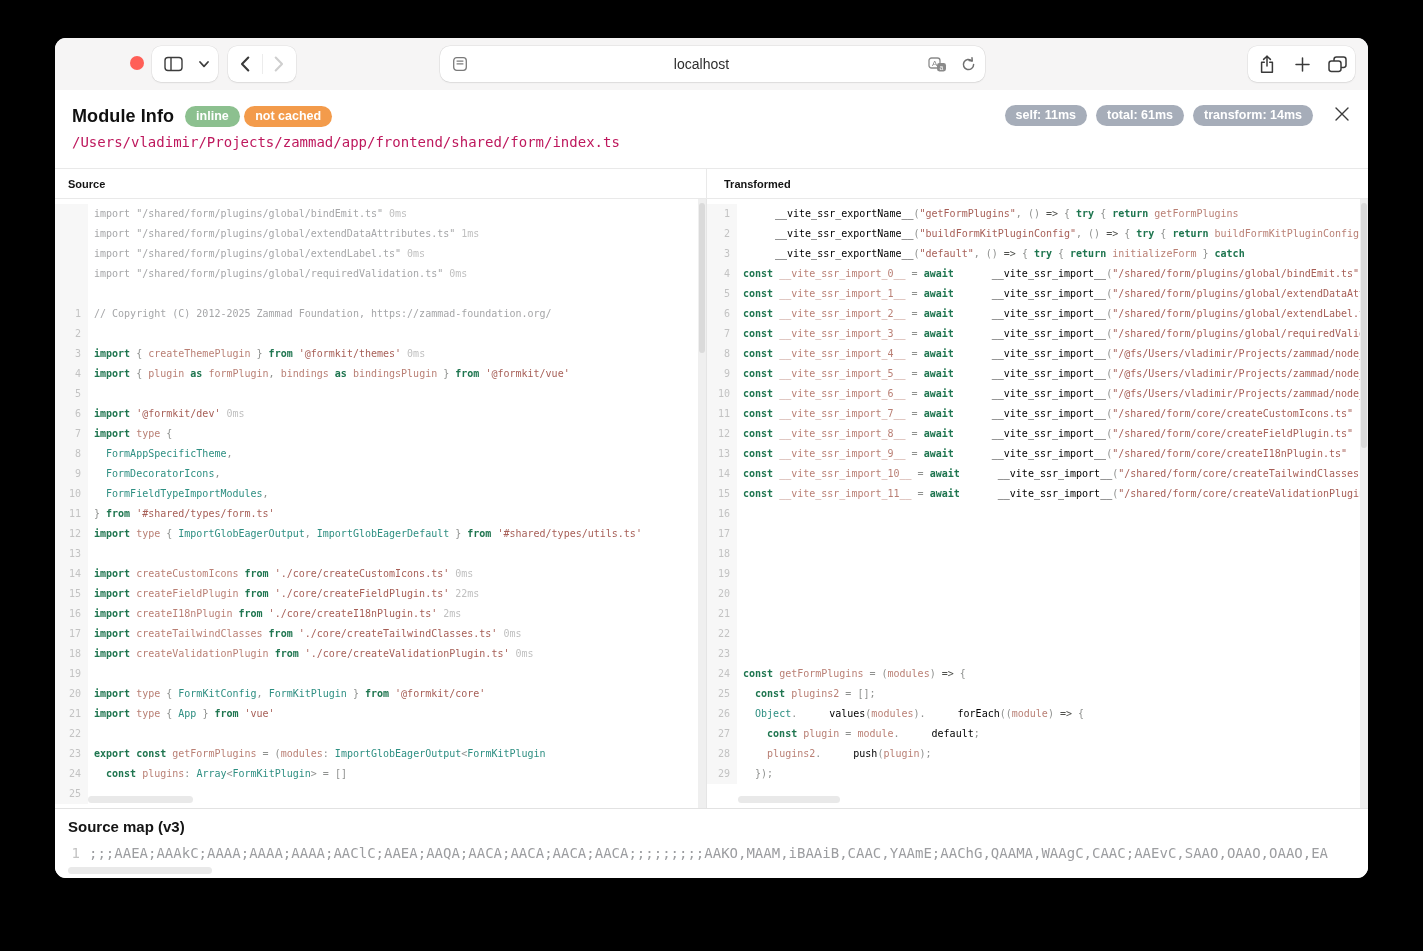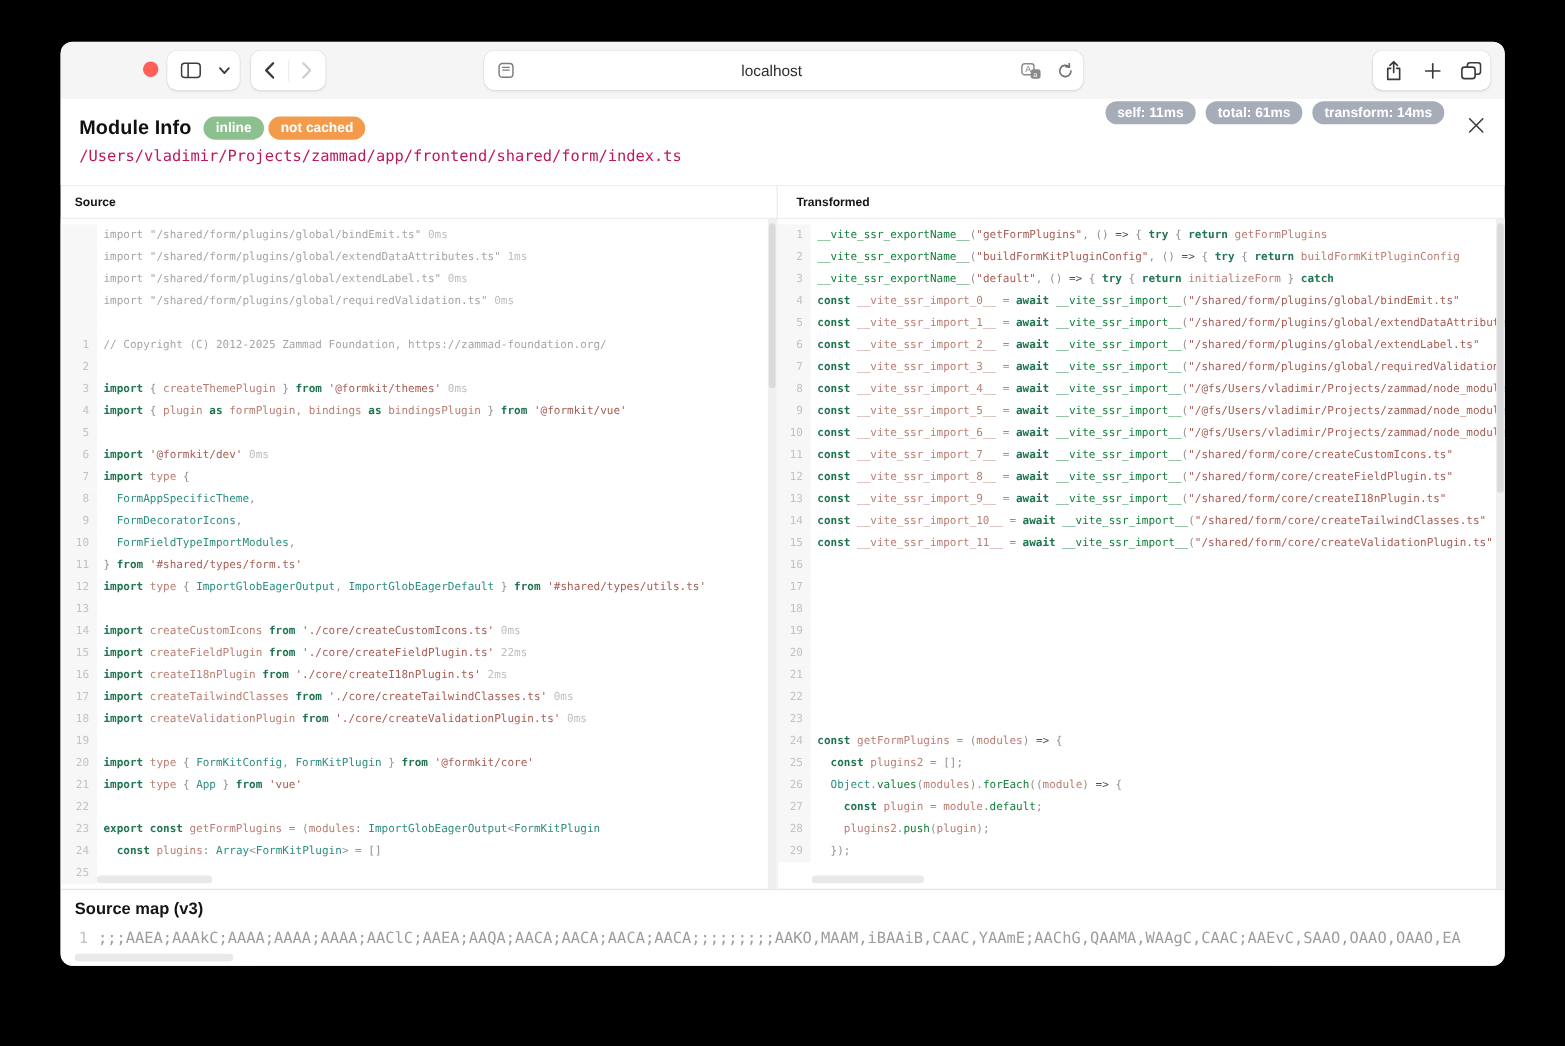--- a/index.html
+++ b/index.html
@@ -12,21 +12,21 @@
   .pill .sep{width:1px;height:20px;background:#ececec;}
   .icon-btn{display:flex;align-items:center;justify-content:center;height:100%;cursor:default;}
   .urlbar{position:absolute;left:385px;top:8px;width:545px;height:36px;background:#fff;border-radius:10px;box-shadow:0 0 0 .5px rgba(0,0,0,.1),0 1px 2px rgba(0,0,0,.06);display:flex;align-items:center;}
   .url-text{flex:1;text-align:center;font-size:14px;color:#2d2d2d;}
   
   .modhead{position:relative;height:78px;background:#fff;}
   .title-row{position:absolute;left:17px;top:16px;display:flex;align-items:center;gap:11px;}
   .mod-title{font-size:18px;font-weight:700;color:#101010;letter-spacing:.1px;}
   .badge{display:inline-block;padding:3px 11px 4px;border-radius:999px;color:#fff;font-size:12.5px;font-weight:700;}
   .path-row{position:absolute;left:17px;top:44px;font-family:"DejaVu Sans Mono","Liberation Mono",monospace;font-size:14px;color:#be185d;}
-  .metrics{position:absolute;right:55px;top:2px;display:flex;gap:9px;justify-content:space-between;}
+  .metrics{position:absolute;right:55px;top:15px;display:flex;gap:9px;justify-content:space-between;}
   .metric{background:#a6adb9;color:#fff;font-size:12.5px;font-weight:700;padding:3px 11px 4px;border-radius:999px;}
   .close-x{position:absolute;right:14px;top:12px;width:24px;height:24px;display:flex;align-items:center;justify-content:center;cursor:default;}
   
   .panel-heads{height:29px;border-top:1px solid #e9e9e9;border-bottom:1px solid #e9e9e9;display:flex;}
   .panel-head{font-size:11px;font-weight:700;color:#141414;display:flex;align-items:center;padding-left:13px;box-sizing:border-box;}
   .ph-src{width:651px;}
   .ph-div{width:1px;background:#e9e9e9;}
   .ph-tr{flex:1;padding-left:17px;}
   .code-row{display:flex;height:609px;position:relative;}
   .code-panel{position:relative;overflow:hidden;background:#fff;}
@@ -36,21 +36,21 @@
   .code-scroll{position:absolute;inset:0;padding-top:5px;overflow:hidden;}
   .cl{display:flex;height:20px;line-height:20px;font-family:"DejaVu Sans Mono","Liberation Mono",monospace;font-size:10px;white-space:pre;}
   .ln{flex:0 0 auto;text-align:right;color:#c3c3c3;background:#f7f7f7;padding-right:7px;box-sizing:border-box;}
   .cp-src .ln{width:33px;}
   .cp-tr .ln{width:30px;}
   .lc{flex:1;overflow:hidden;padding-left:6px;}
   .tk-k{color:#1e754f;font-weight:600;}
   .tk-v{color:#b97f74;}
   .tk-s{color:#a65e56;}
   .tk-t{color:#2e8f82;}
-  .tk-f{color:#15803d;}
+  .tk-f{color:#000000;margin-left:32px;}
   .tk-p{color:#8f918f;}
   .tk-c{color:#a5a6a8;}
   .tk-m{color:#bfbfbf;}
   .tk-d{color:#4e4f4b;}
   .vscroll{position:absolute;top:0;bottom:0;width:8px;background:#efefef;}
   .vthumb{position:absolute;left:1px;width:6px;border-radius:3px;background:#dadada;}
   .hthumb{position:absolute;height:7px;border-radius:4px;background:#e9e9e9;}
   
   .srcmap{height:72px;border-top:1px solid #e2e2e2;position:relative;background:#fff;}
   .srcmap-title{position:absolute;left:13px;top:9px;font-size:15px;font-weight:700;color:#141414;}

